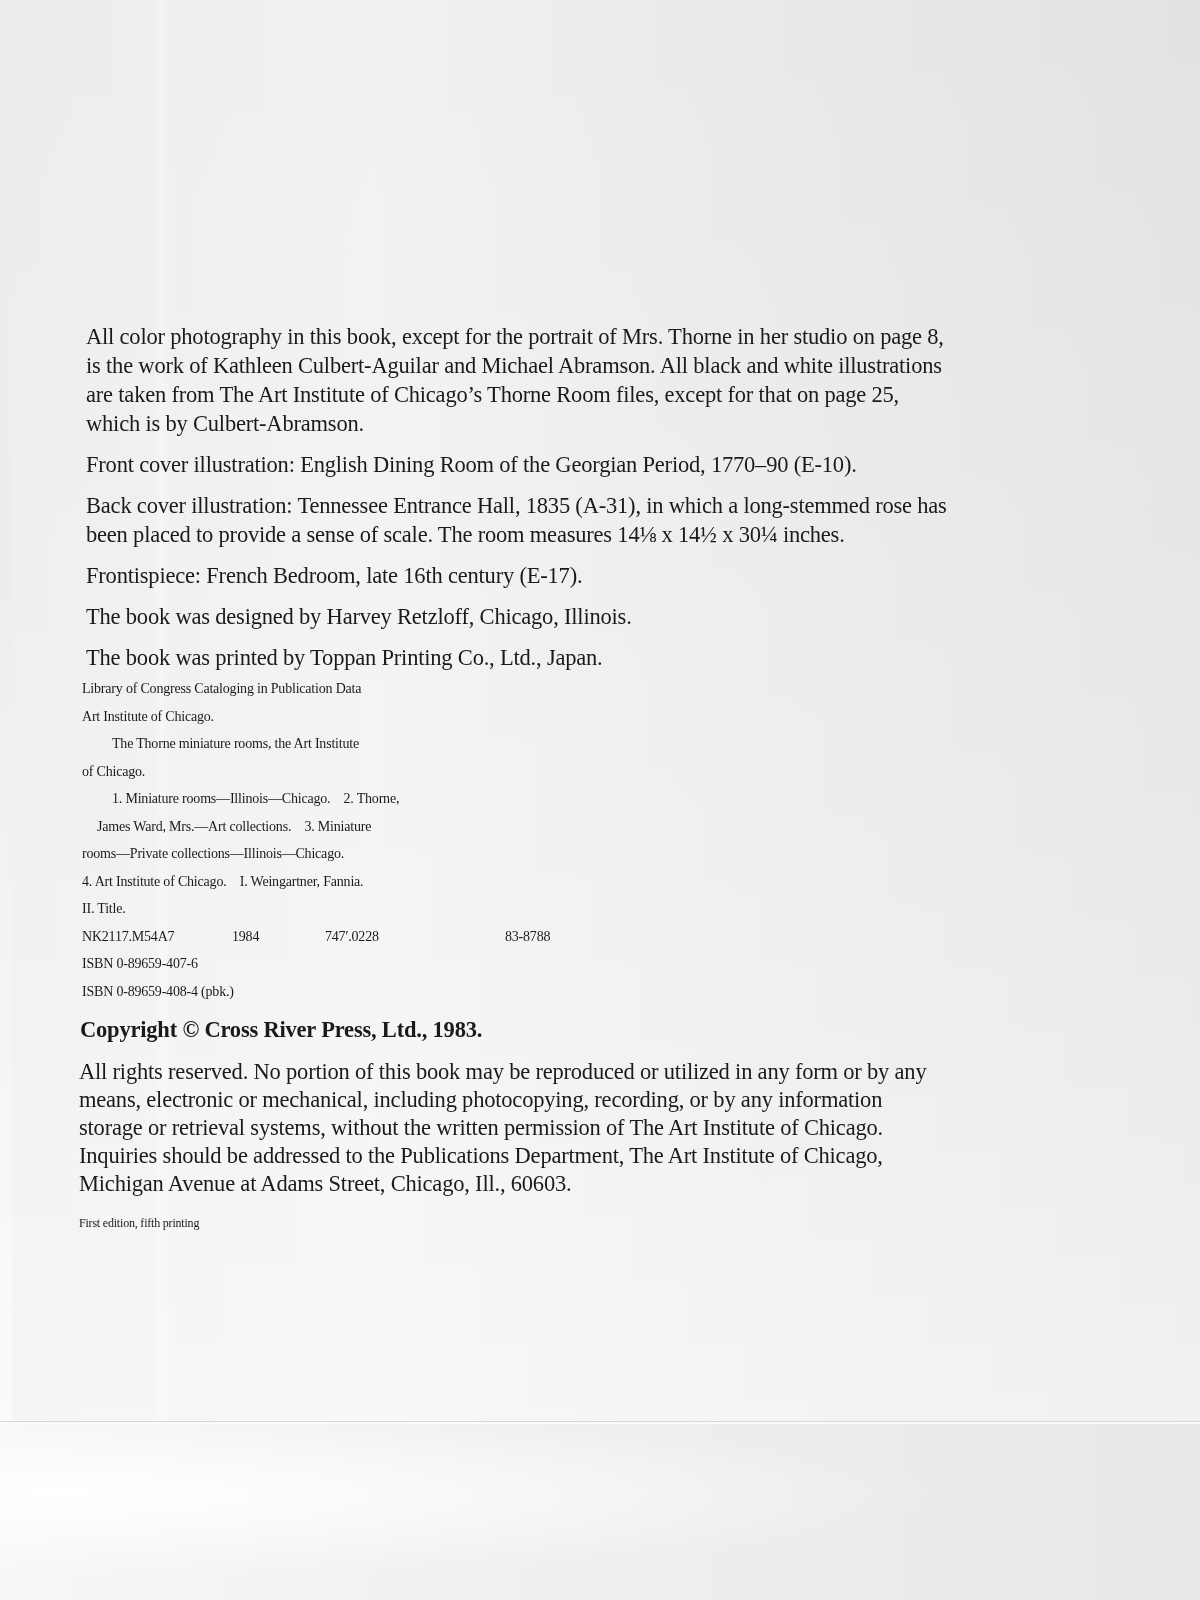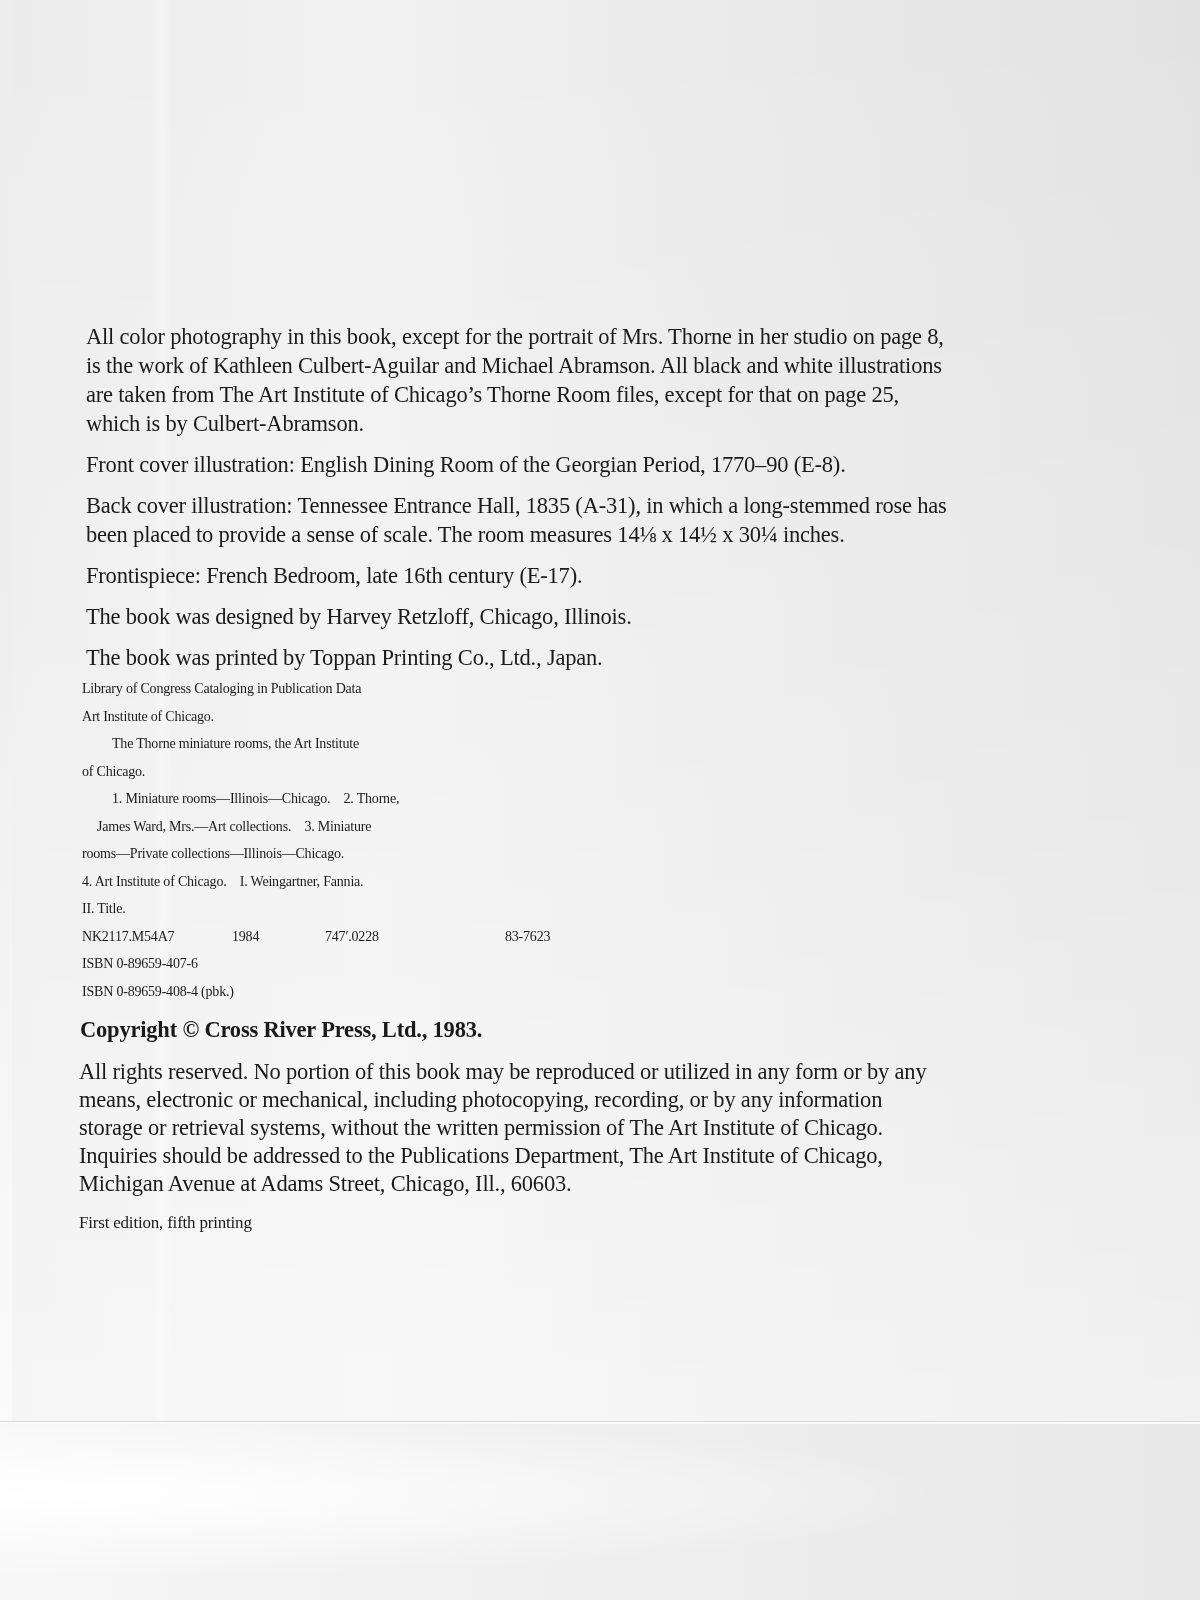--- a/index.html
+++ b/index.html
@@ -71,40 +71,40 @@
     .copyright {
       margin: 0 0 14px -6px;
       font-weight: bold;
     }
     .rights {
       margin: 0 0 14px -7px;
       line-height: 28px;
     }
     .edition {
       margin-left: -7px;
-      font-size: 17px;
+      font-size: 12px;
       line-height: 22px;
     }
   </style>
 </head>
 <body>
 
 <div class="page">
   <div class="page-fold"></div>
 
   <div class="text-block">
 
     <p class="para">
       <span>All color photography in this book, except for the portrait of Mrs. Thorne in her studio on page 8,</span><br>
       <span>is the work of Kathleen Culbert-Aguilar and Michael Abramson. All black and white illustrations</span><br>
       <span>are taken from The Art Institute of Chicago’s Thorne Room files, except for that on page 25,</span><br>
       <span>which is by Culbert-Abramson.</span>
     </p>
 
-    <p class="para">Front cover illustration: English Dining Room of the Georgian Period, 1770–90 (E-8).</p>
+    <p class="para">Front cover illustration: English Dining Room of the Georgian Period, 1770–90 (E-10).</p>
 
     <p class="para">
       <span>Back cover illustration: Tennessee Entrance Hall, 1835 (A-31), in which a long-stemmed rose has</span><br>
       <span>been placed to provide a sense of scale. The room measures 14⅛ x 14½ x 30¼ inches.</span>
     </p>
 
     <p class="para">Frontispiece: French Bedroom, late 16th century (E-17).</p>
 
     <p class="para">The book was designed by Harvey Retzloff, Chicago, Illinois.</p>
 
@@ -117,21 +117,21 @@
       <div>of Chicago.</div>
       <div class="indent" style="white-space:pre;">1. Miniature rooms—Illinois—Chicago.    2. Thorne,</div>
       <div style="white-space:pre;margin-left:15px;">James Ward, Mrs.—Art collections.    3. Miniature</div>
       <div>rooms—Private collections—Illinois—Chicago.</div>
       <div style="white-space:pre;">4. Art Institute of Chicago.    I. Weingartner, Fannia.</div>
       <div>II. Title.</div>
       <div class="cip-row">
         <span class="c1">NK2117.M54A7</span>
         <span class="c2">1984</span>
         <span class="c3">747′.0228</span>
-        <span>83-7623</span>
+        <span>83-8788</span>
       </div>
       <div>ISBN 0-89659-407-6</div>
       <div>ISBN 0-89659-408-4 (pbk.)</div>
     </div>
 
     <p class="copyright">Copyright © Cross River Press, Ltd., 1983.</p>
 
     <p class="rights">
       <span>All rights reserved. No portion of this book may be reproduced or utilized in any form or by any</span><br>
       <span>means, electronic or mechanical, including photocopying, recording, or by any information</span><br>

